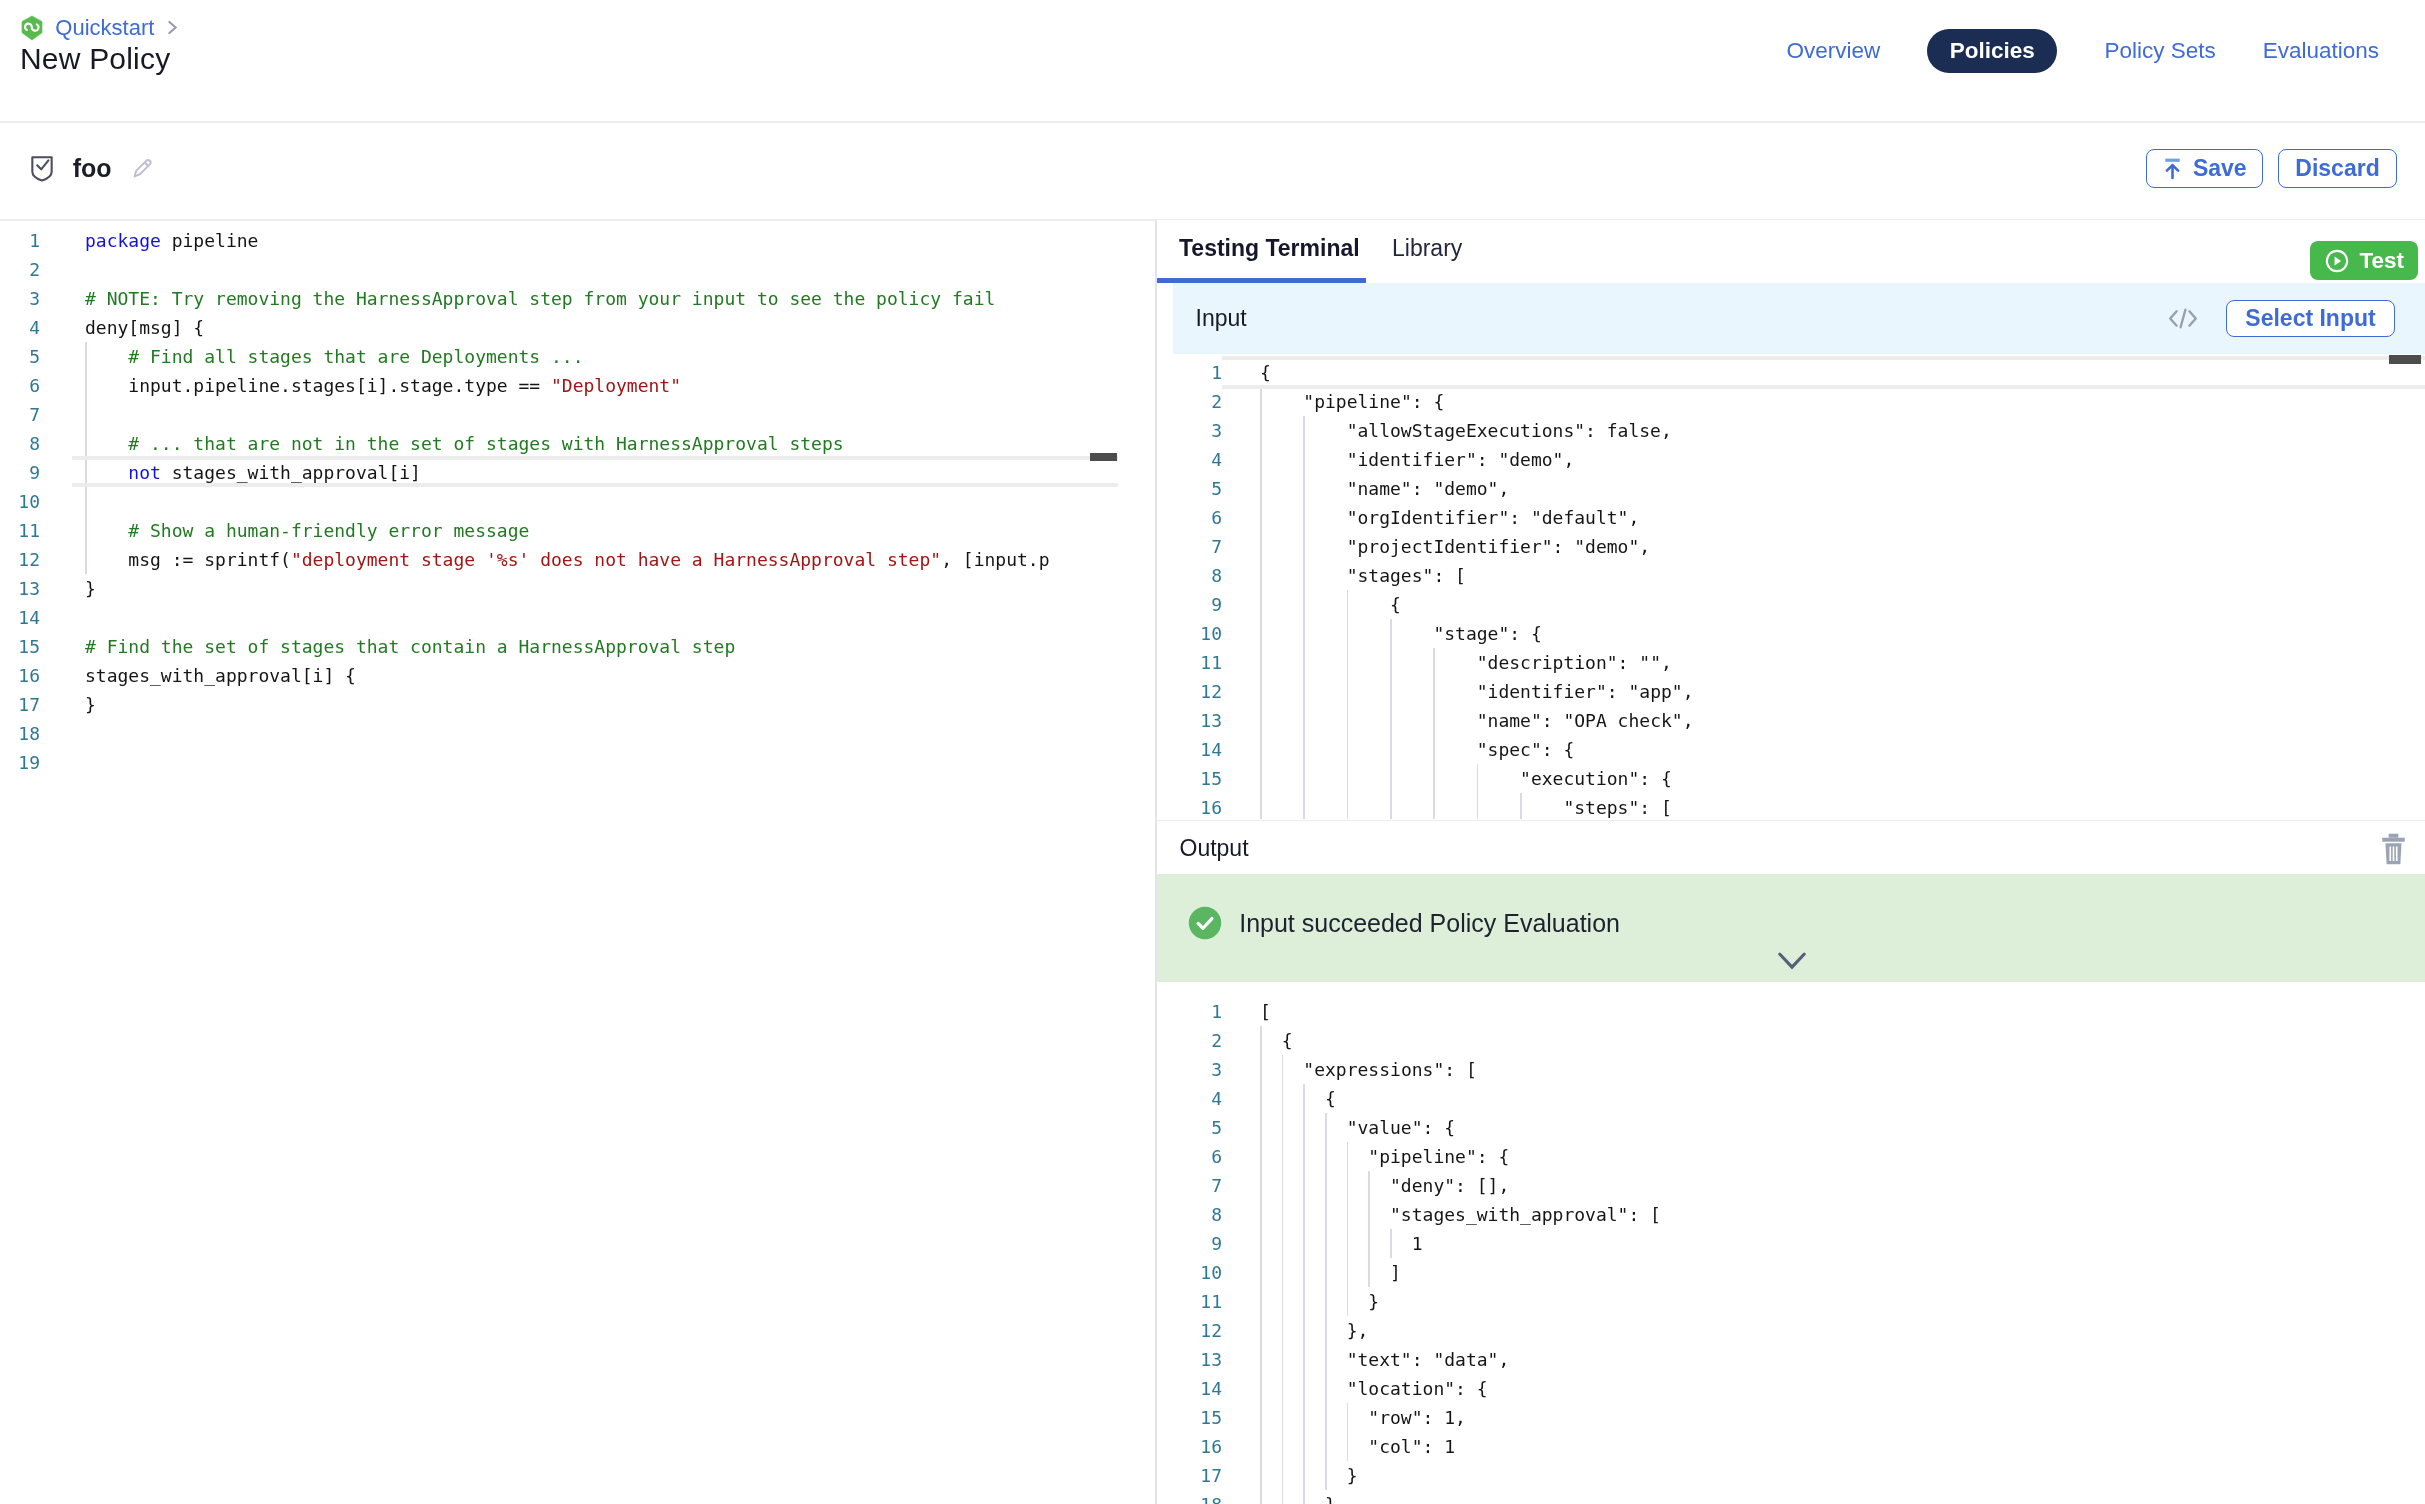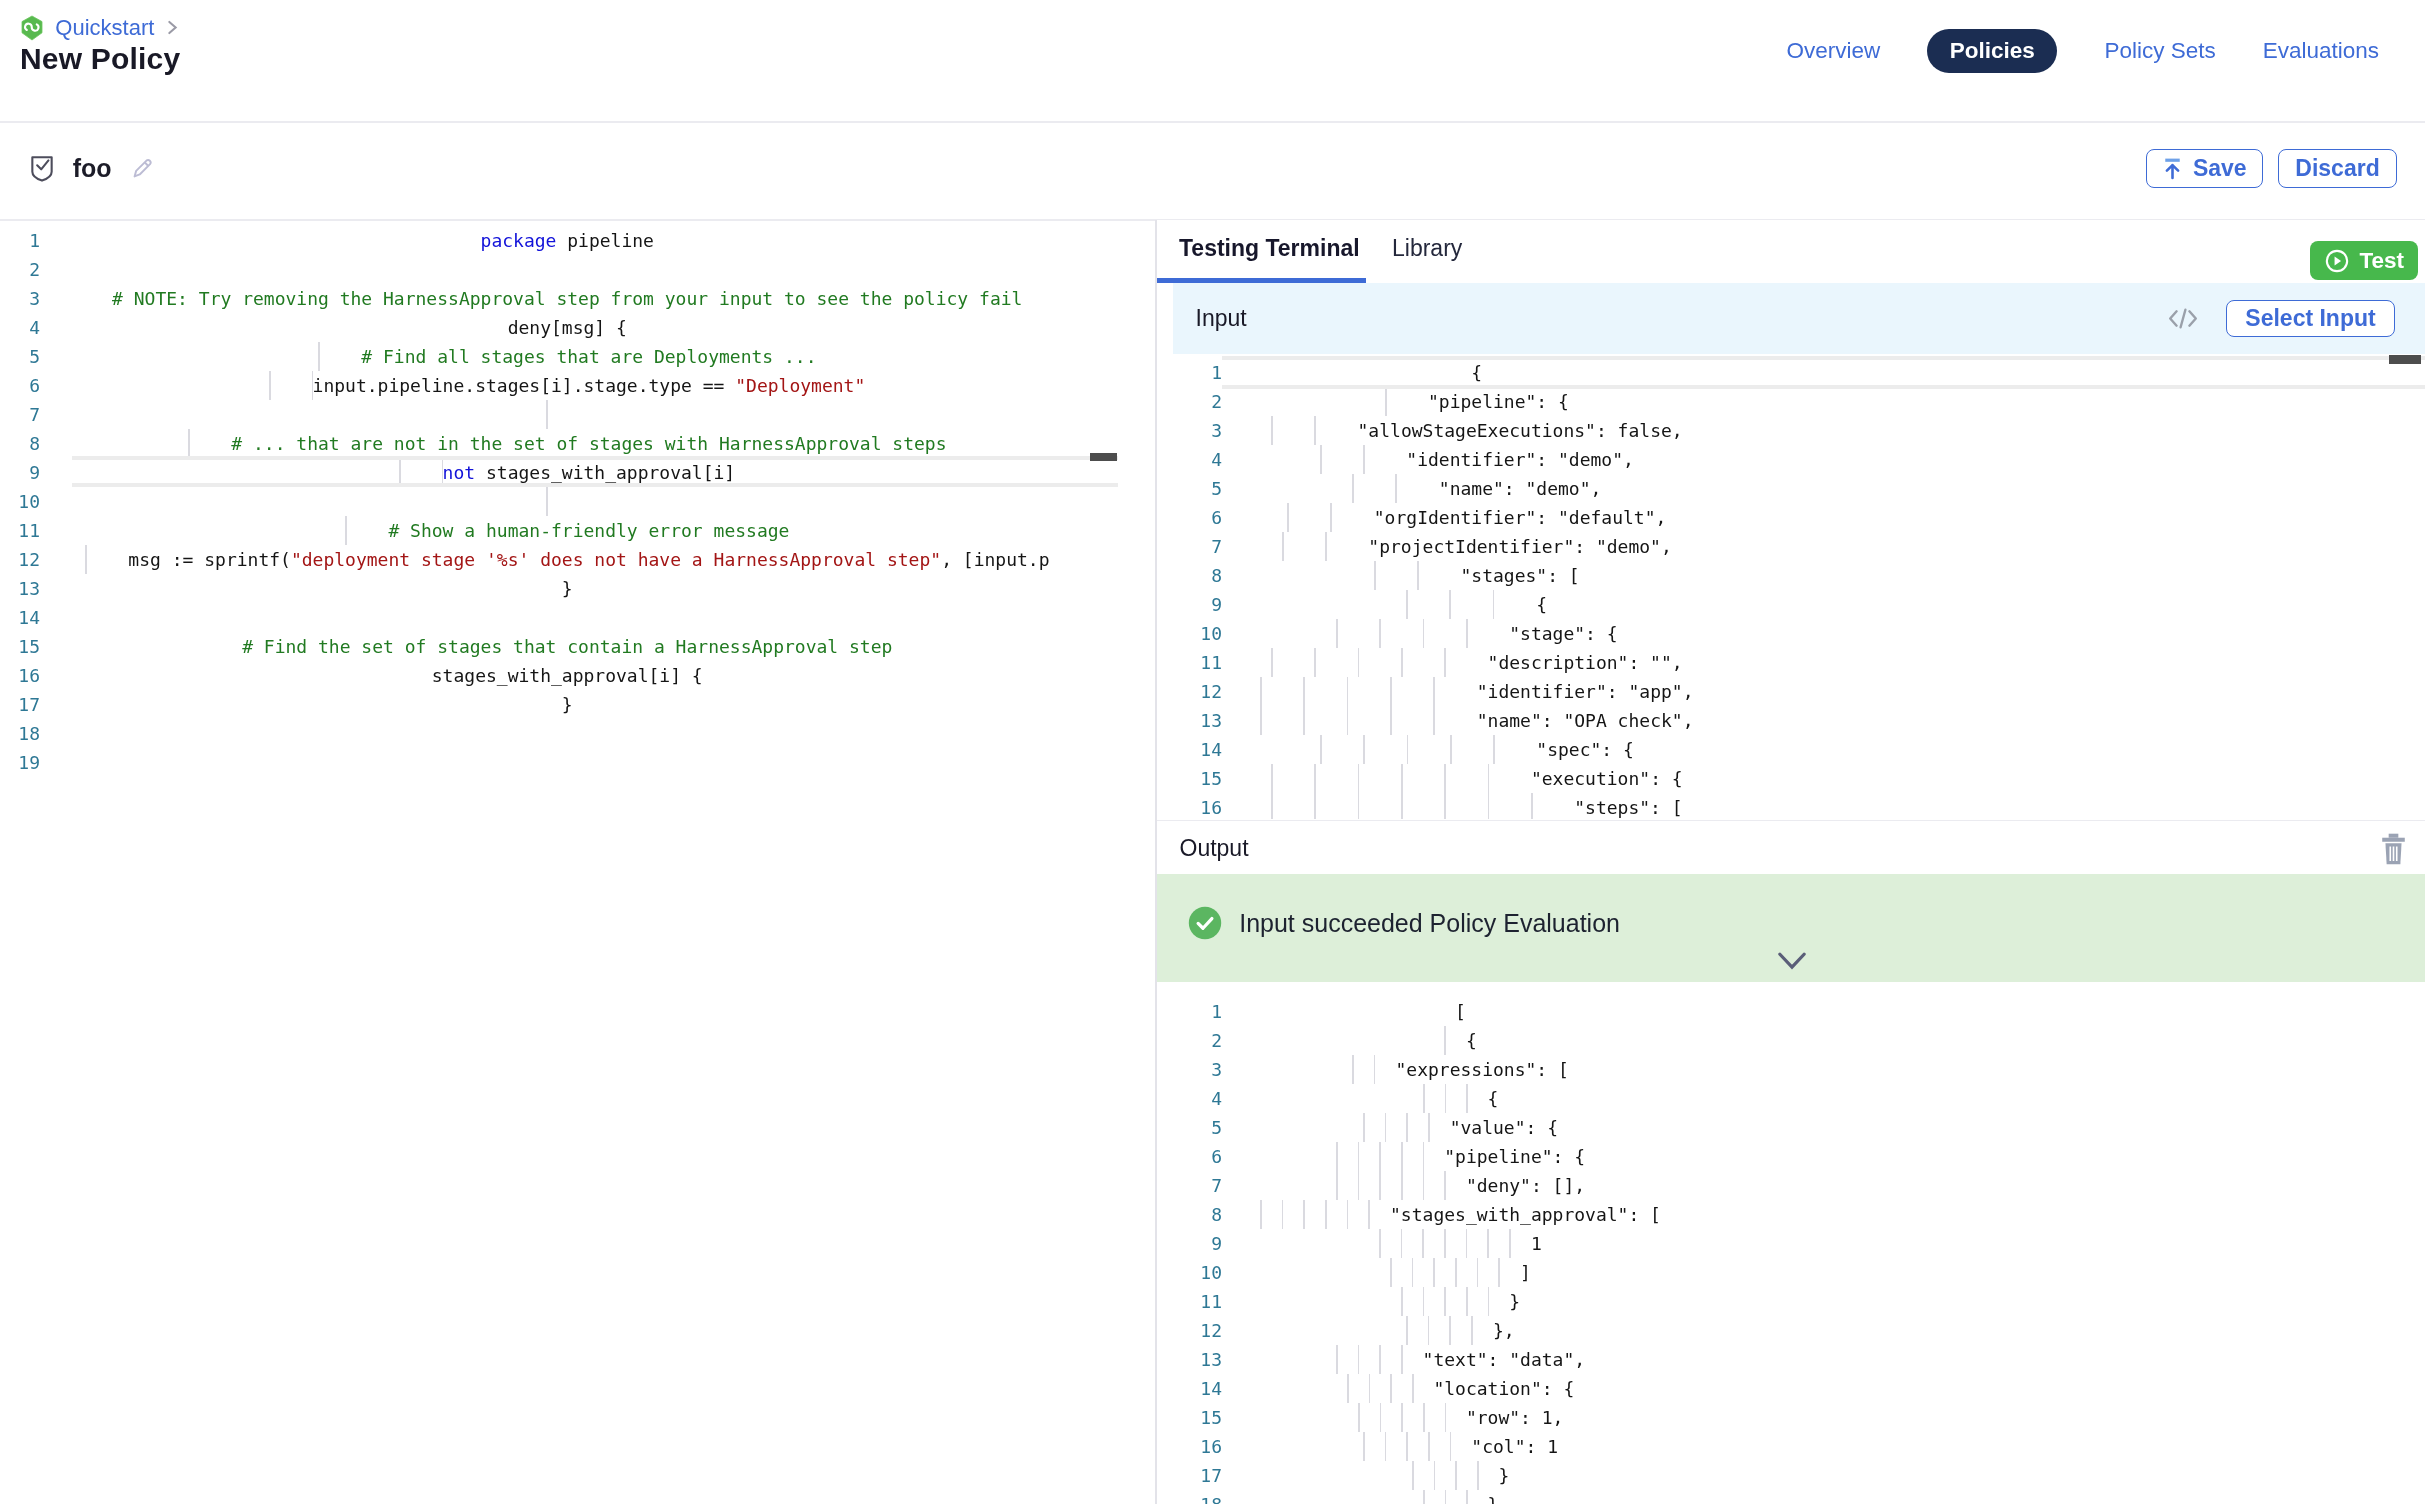--- a/index.html
+++ b/index.html
@@ -5,41 +5,41 @@
   * { box-sizing: border-box; }
   html,body { margin:0; padding:0; background:#fff; }
   #app {
     position:relative; width:2426px; height:1505px; overflow:hidden;
     background:#fff; font-family:"Liberation Sans", sans-serif; color:#1c1c28;
   }
   
   .crumb-row { position:absolute; left:20px; top:14.5px; display:flex; align-items:center; gap:11.3px; }
   .crumb-link { color:#3e6bd6; font-size:22px; font-weight:500; cursor:pointer; }
   .crumb-sep { display:flex; align-items:center; }
-  .page-title { position:absolute; left:20px; top:42px; font-size:30px; font-weight:700; color:#191926; letter-spacing:0.2px; }
+  .page-title { position:absolute; left:20px; top:42px; font-size:30px; font-weight:400; color:#191926; letter-spacing:0.2px; }
   .top-nav { position:absolute; top:29px; right:47px; display:flex; align-items:center; gap:47px; }
   .nav-link { font-size:22.5px; font-weight:500; color:#3e6bd6; cursor:pointer; }
   .nav-pill { background:#1b2d52; color:#fff; font-size:22.5px; font-weight:600; padding:8.8px 22.5px; border-radius:803px; cursor:pointer; }
   .hdiv { position:absolute; left:0; width:2426px; height:1.6px; background:#ebebf0; }
   
   .policy-name-row { position:absolute; left:29px; top:154px; display:flex; align-items:center; gap:17.7px; }
   .policy-name { font-size:25px; font-weight:700; color:#1c1c28; }
   .btn { display:inline-flex; align-items:center; justify-content:center; gap:9.6px; border:1.6px solid #3e6bd6;
          border-radius:8px; background:#fff; color:#3e6bd6; font-size:23px; font-weight:600;
          font-family:"Liberation Sans", sans-serif; cursor:pointer; }
   #save-btn    { position:absolute; left:2146px; top:149px; width:117px; height:39px; }
   #discard-btn { position:absolute; left:2278px; top:149px; width:119px; height:39px; }
   
   .vdiv { position:absolute; left:1155px; top:220px; width:1.6px; height:1284px; background:#e3e3e9; }
   
   .editor { display:flex; font-family:"DejaVu Sans Mono", monospace; font-size:18px; line-height:29px; color:#151515; }
   .gutter { flex:none; text-align:right; color:#2e7895; user-select:none; }
   .gutter span { display:block; height:29px; }
   .codecol { flex:none; }
-  .cl { margin:0; height:29px; white-space:pre; font-family:inherit;text-align:center; }
+  .cl { margin:0; height:29px; white-space:pre; font-family:inherit; }
   .ind { display:inline-block; height:29px; width:calc(var(--n) * 1ch); vertical-align:top;
          background-image:repeating-linear-gradient(to right, #dadae0 0 1.6px, transparent 1.6px calc(var(--s) * 1ch)); }
   .kw { color:#1212d9; }
   .cm { color:#217a21; }
   .st { color:#a31515; }
   #policy-editor { position:absolute; left:0; top:220px; width:1120px; height:572px; overflow:hidden; padding-top:6.4px; }
   #policy-editor .gutter { width:40px; }
   #policy-editor .codecol { padding-left:45px; }
   .right-panel { position:absolute; left:1157px; top:220px; width:1269px; height:1284px; background:#fff; }
   .tabs-row { position:absolute; left:0; top:0; width:100%; height:63px; }

